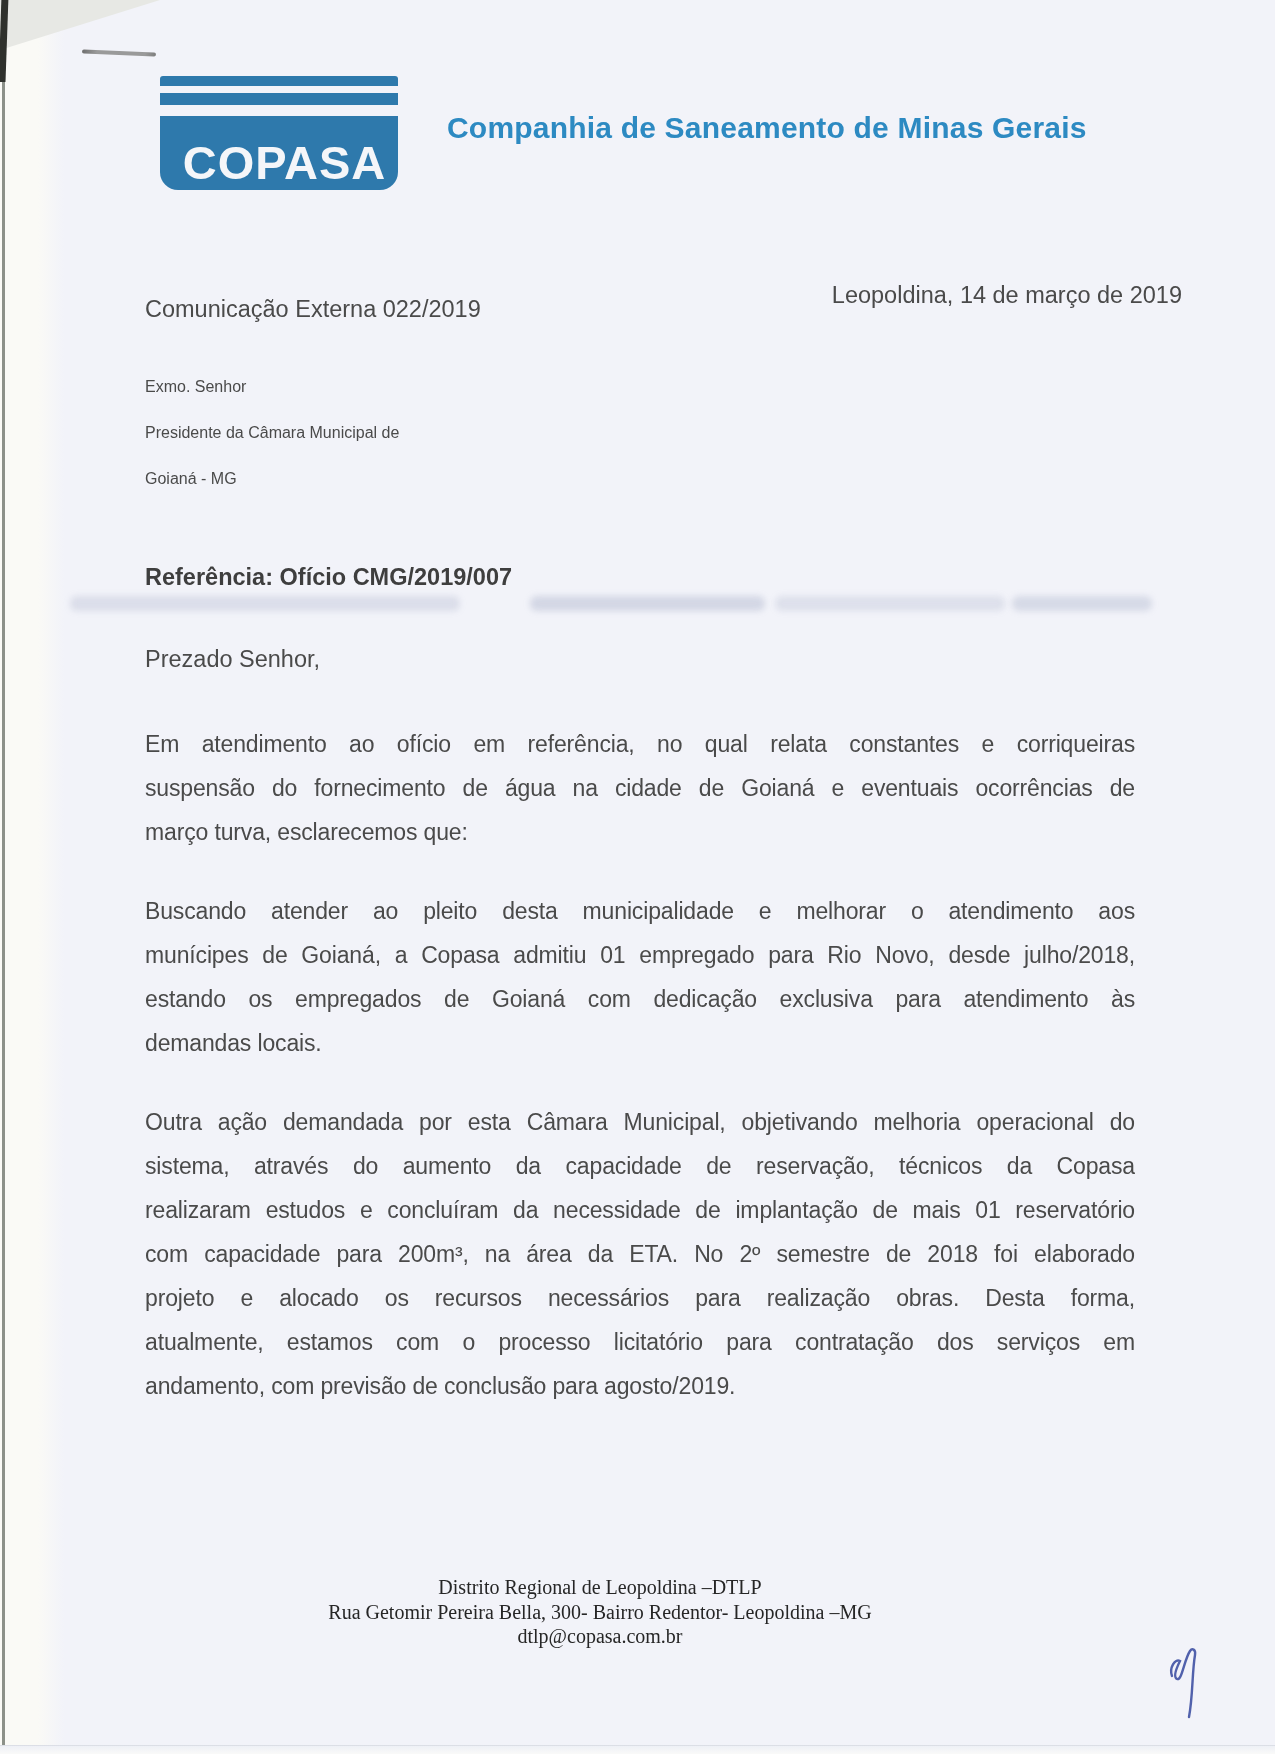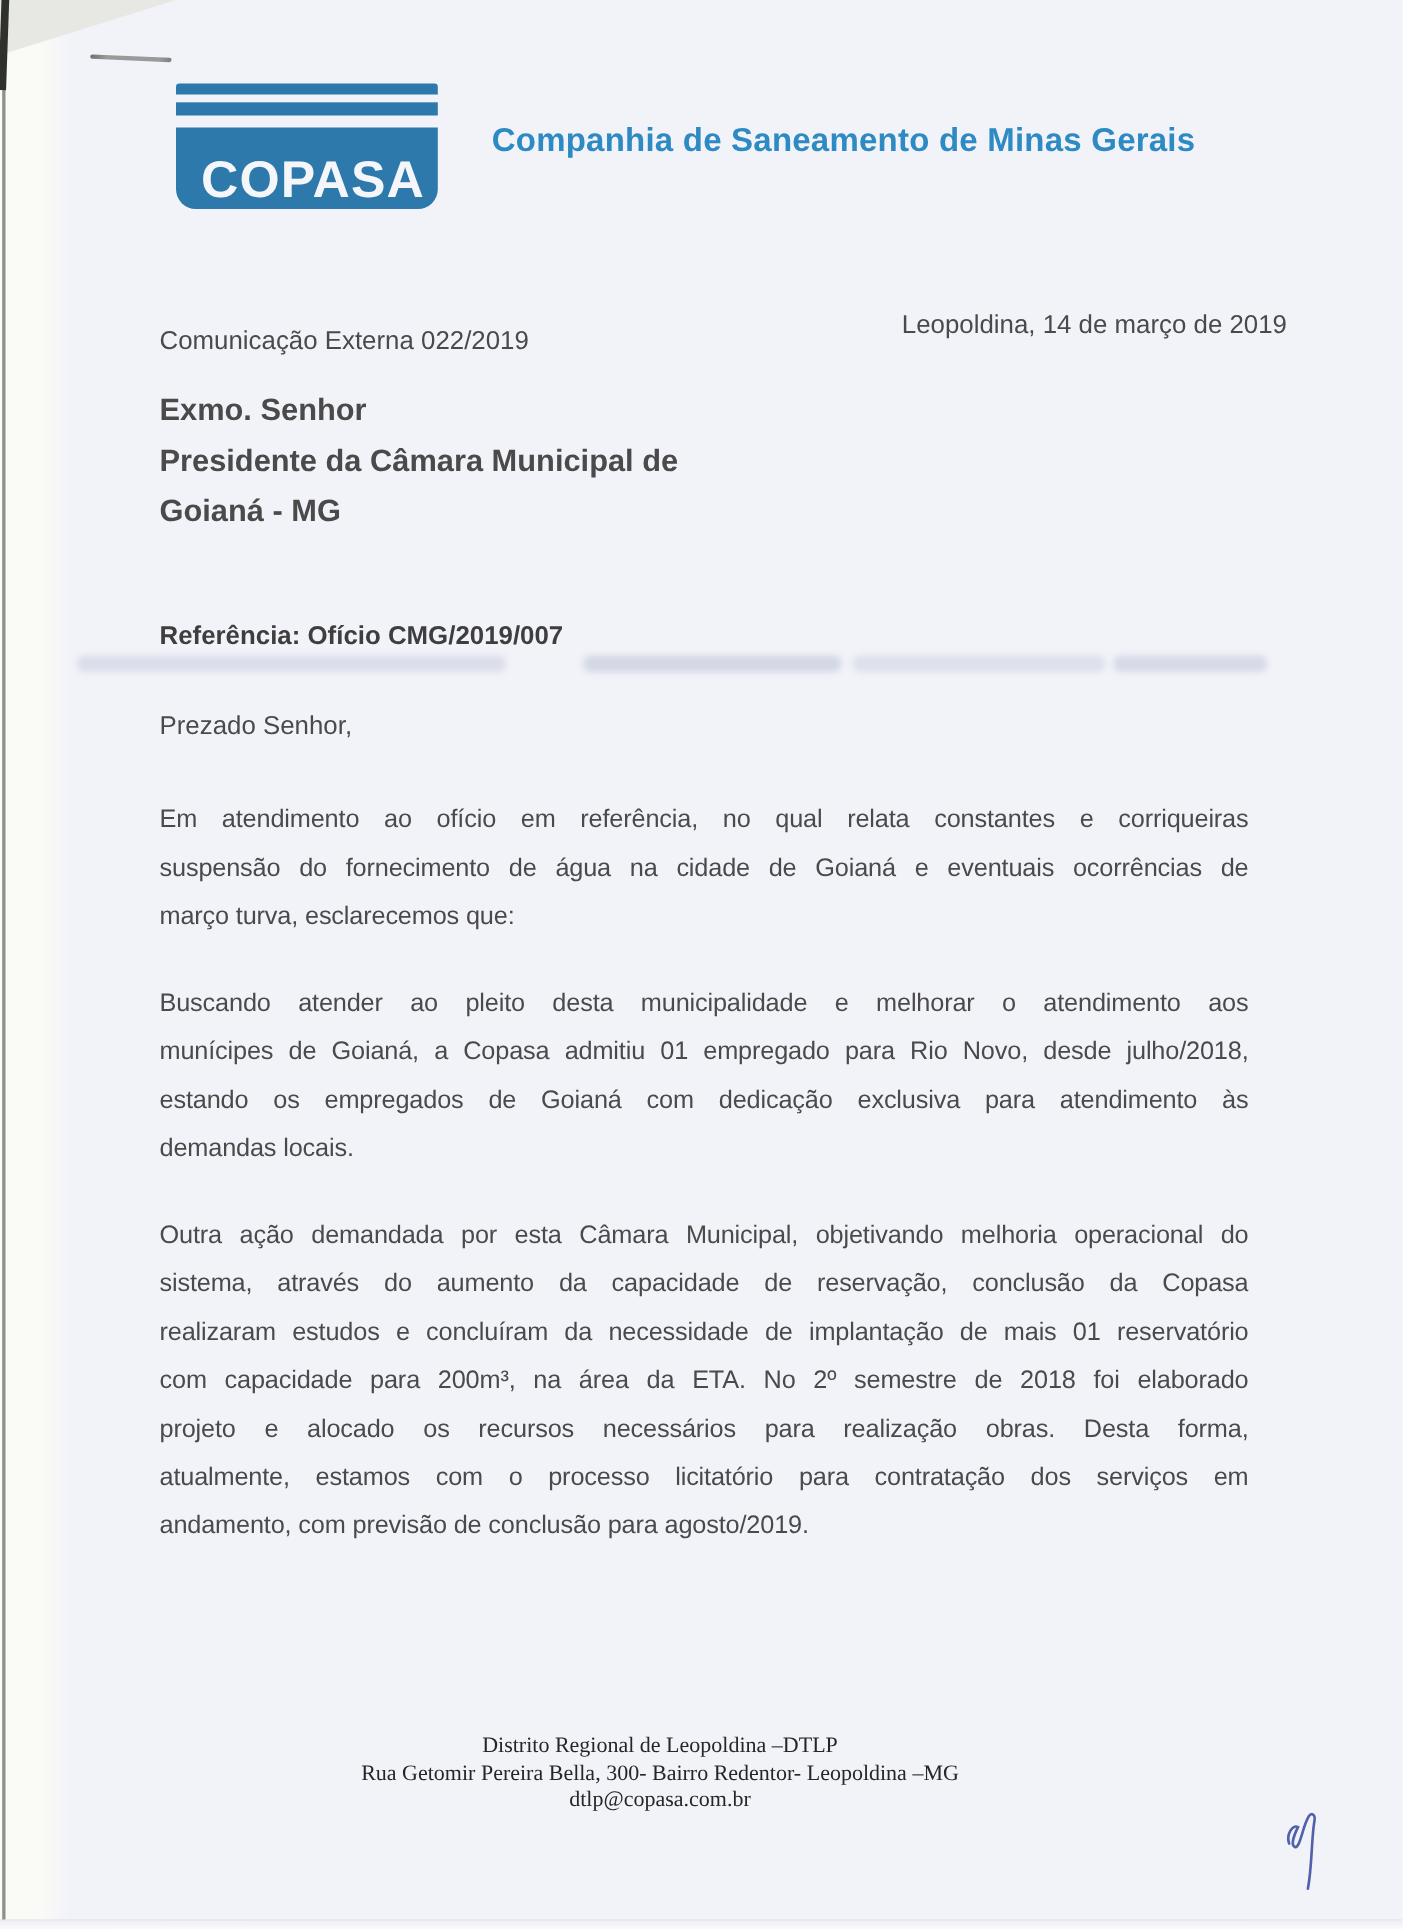--- a/index.html
+++ b/index.html
@@ -47,22 +47,22 @@
   .logo .lbody span{
     color:#f4f6f9;font-weight:bold;font-size:47px;letter-spacing:1px;
   }
   .company-name{
     position:absolute;left:447px;top:111px;
     font-size:30px;line-height:34px;font-weight:bold;color:#2d8ac2;letter-spacing:.2px;
   }
   
   .tline{position:absolute;left:145px;font-size:23.5px;line-height:32px;color:#4a4a4a;}
   .doc-number{top:247px;margin-top:46px;}
-  .place-date{left:auto;right:105px;top:279px;text-align:right;}
-  .recipient{position:absolute;left:145px;top:350px;font-size:28px;line-height:46px;color:#4a4a4a;font-weight:bold;}
+  .place-date{left:auto;right:93px;top:279px;text-align:right;}
+  .recipient{position:absolute;left:145px;top:364px;font-size:16px;line-height:46px;color:#4a4a4a;}
   .reference{top:561px;font-weight:bold;color:#3e3e3e;}
   .salutation{top:643px;}
   .para{
     position:absolute;left:145px;width:990px;
     font-size:23px;line-height:44px;color:#4a4a4a;letter-spacing:-.15px;
   }
   .para .line{height:44px;overflow:hidden;}
   .jl{text-align:justify;text-align-last:justify;}
   .p1{top:722px;}
   .p2{top:889px;}
@@ -125,21 +125,21 @@
       <div class="line">março turva, esclarecemos que:</div>
     </div>
   <div class="para p2">
       <div class="line jl">Buscando atender ao pleito desta municipalidade e melhorar o atendimento aos</div>
       <div class="line jl">munícipes de Goianá, a Copasa admitiu 01 empregado para Rio Novo, desde julho/2018,</div>
       <div class="line jl">estando os empregados de Goianá com dedicação exclusiva para atendimento às</div>
       <div class="line">demandas locais.</div>
     </div>
   <div class="para p3">
       <div class="line jl">Outra ação demandada por esta Câmara Municipal, objetivando melhoria operacional do</div>
-      <div class="line jl">sistema, através do aumento da capacidade de reservação, conclusão da Copasa</div>
+      <div class="line jl">sistema, através do aumento da capacidade de reservação, técnicos da Copasa</div>
       <div class="line jl">realizaram estudos e concluíram da necessidade de implantação de mais 01 reservatório</div>
       <div class="line jl">com capacidade para 200m³, na área da ETA. No 2º semestre de 2018 foi elaborado</div>
       <div class="line jl">projeto e alocado os recursos necessários para realização obras. Desta forma,</div>
       <div class="line jl">atualmente, estamos com o processo licitatório para contratação dos serviços em</div>
       <div class="line">andamento,  com previsão de conclusão para agosto/2019.</div>
     </div>
 
   <div class="footer">
       <div class="line">Distrito Regional de Leopoldina –DTLP</div>
       <div class="line">Rua Getomir Pereira Bella, 300- Bairro Redentor- Leopoldina –MG</div>

